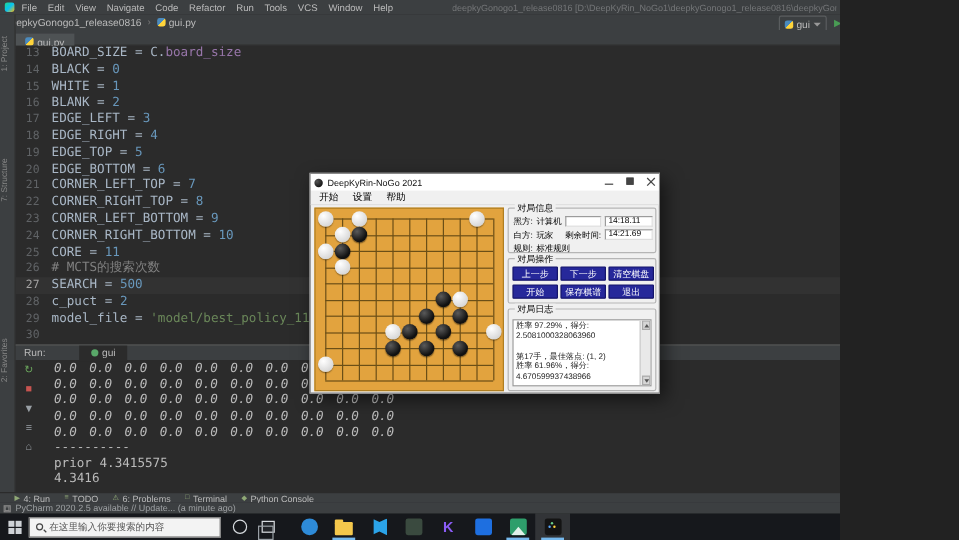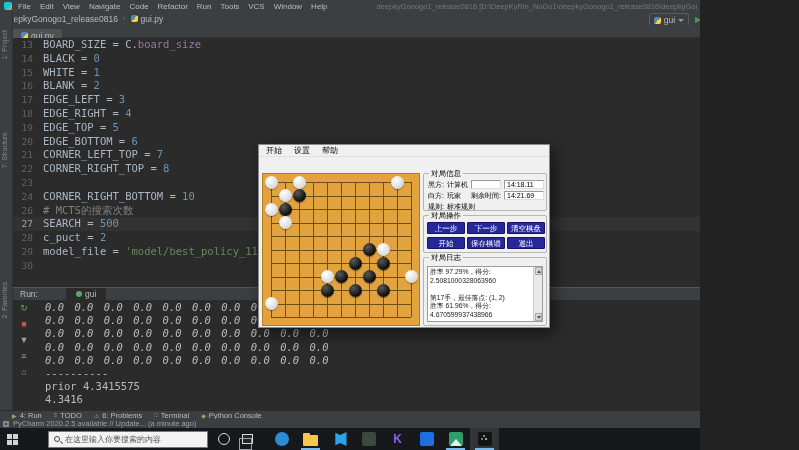--- a/index.html
+++ b/index.html
@@ -89,21 +89,21 @@
   .sarr::after{content:"";position:absolute;left:1px;width:0;height:0;border-left:2px solid transparent;border-right:2px solid transparent;}
   .sarr.up{top:0;} .sarr.up::after{top:2px;border-bottom:3px solid #555;}
   .sarr.dn{bottom:0;} .sarr.dn::after{top:2px;border-top:3px solid #555;}
   
   .taskbar{position:absolute;left:0;top:428px;width:799px;height:22px;background:#16181C;display:flex;align-items:center;z-index:90;}
   .startbtn{width:24px;height:22px;display:flex;align-items:center;justify-content:center;}
   .winlogo{position:relative;width:11px;height:11px;}
   .winlogo span{position:absolute;width:5px;height:5px;background:#CFD3D7;}
   .winlogo span:nth-child(1){left:0;top:0;} .winlogo span:nth-child(2){right:0;top:0;}
   .winlogo span:nth-child(3){left:0;bottom:0;} .winlogo span:nth-child(4){right:0;bottom:0;}
-  .searchbox{width:160px;height:17px;background:#F3F3F3;border:1px solid #777;display:flex;align-items:center;gap:5px;padding-left:5px;color:#555;font-size:8px;margin-left:24px;}
+  .searchbox{width:160px;height:17px;background:#F3F3F3;border:1px solid #777;display:flex;align-items:center;gap:5px;padding-left:5px;color:#555;font-size:8px;}
   .searchbox .mag{border-color:#444;} .searchbox .mag::after{background:#444;}
   .cortana{width:12px;height:12px;border:1.5px solid #D7DBDF;border-radius:50%;margin-left:10px;}
   .taskview{position:relative;width:11px;height:10px;border:1px solid #D7DBDF;margin-left:12px;background:rgba(255,255,255,.06);}
   .taskview::after{content:"";position:absolute;left:-4px;top:3px;width:11px;height:10px;border:1px solid #9aa0a6;}
   .apps{display:flex;margin-left:14px;}
   .app{position:relative;width:29px;height:22px;display:flex;align-items:center;justify-content:center;}
   .app.active{background:rgba(255,255,255,.12);}
   .app .under{position:absolute;left:5px;bottom:0;width:19px;height:2px;background:#76B9ED;}
   .appic{width:14px;height:14px;}
   .sh-circle{border-radius:50%;}
@@ -197,22 +197,23 @@
   <div class="cl"><span class="ln">13</span><span class="code"><span class="tk-d">BOARD_SIZE = C.</span><span class="tk-a">board_size</span></span></div>
       <div class="cl"><span class="ln">14</span><span class="code"><span class="tk-d">BLACK = </span><span class="tk-n">0</span></span></div>
       <div class="cl"><span class="ln">15</span><span class="code"><span class="tk-d">WHITE = </span><span class="tk-n">1</span></span></div>
       <div class="cl"><span class="ln">16</span><span class="code"><span class="tk-d">BLANK = </span><span class="tk-n">2</span></span></div>
       <div class="cl"><span class="ln">17</span><span class="code"><span class="tk-d">EDGE_LEFT = </span><span class="tk-n">3</span></span></div>
       <div class="cl"><span class="ln">18</span><span class="code"><span class="tk-d">EDGE_RIGHT = </span><span class="tk-n">4</span></span></div>
       <div class="cl"><span class="ln">19</span><span class="code"><span class="tk-d">EDGE_TOP = </span><span class="tk-n">5</span></span></div>
       <div class="cl"><span class="ln">20</span><span class="code"><span class="tk-d">EDGE_BOTTOM = </span><span class="tk-n">6</span></span></div>
       <div class="cl"><span class="ln">21</span><span class="code"><span class="tk-d">CORNER_LEFT_TOP = </span><span class="tk-n">7</span></span></div>
       <div class="cl"><span class="ln">22</span><span class="code"><span class="tk-d">CORNER_RIGHT_TOP = </span><span class="tk-n">8</span></span></div>
-      <div class="cl"><span class="ln">23</span></div>
+      <div class="cl"><span class="ln">23</span><span class="code"><span class="tk-d">CORNER_LEFT_BOTTOM = </span><span class="tk-n">9</span></span></div>
       <div class="cl"><span class="ln">24</span><span class="code"><span class="tk-d">CORNER_RIGHT_BOTTOM = </span><span class="tk-n">10</span></span></div>
+      <div class="cl"><span class="ln">25</span><span class="code"><span class="tk-d">CORE = </span><span class="tk-n">11</span></span></div>
       <div class="cl"><span class="ln">26</span><span class="code"><span class="tk-c"># MCTS的搜索次数</span></span></div>
       <div class="cl cur"><span class="ln">27</span><span class="code"><span class="tk-d">SEARCH = </span><span class="tk-n">500</span></span></div>
       <div class="cl"><span class="ln">28</span><span class="code"><span class="tk-d">c_puct = </span><span class="tk-n">2</span></span></div>
       <div class="cl"><span class="ln">29</span><span class="code"><span class="tk-d">model_file = </span><span class="tk-s">'model/best_policy_115.pth'</span></span></div>
       <div class="cl"><span class="ln">30</span><span class="code"></span></div>
       <div class="inspect" id="inspect">
         <span class="insp-item">
           <span style="color: rgb(217, 163, 67); font-size: 6px;">▲</span>
           <span>69</span>
         </span>
@@ -276,20 +277,29 @@
       <span>Event Log</span>
     </span>
   </div>
 
   <div class="statusrow">
     <span class="gridic"></span>
     <span>PyCharm 2020.2.5 available // Update... (a minute ago)</span>
   </div>
 
   <div class="gamewin">
+    <div class="gtitle">
+      <span class="gico"></span>
+      <span>DeepKyRin-NoGo 2021</span>
+      <span class="gctl">
+        <span class="ic-min"></span>
+        <span class="ic-max"></span>
+        <span class="ic-close"></span>
+      </span>
+    </div>
     <div class="gmenu" id="gmenu">
         <span>开始</span>
         <span>设置</span>
         <span>帮助</span>
       </div>
 
     <div class="board" id="board">
         <div class="gl" style="left: 8px; top: 8px; width: 1px; height: 135px;"></div>
         <div class="gl" style="top: 8px; left: 8px; height: 1px; width: 140px;"></div>
         <div class="gl" style="left: 22px; top: 8px; width: 1px; height: 135px;"></div>

